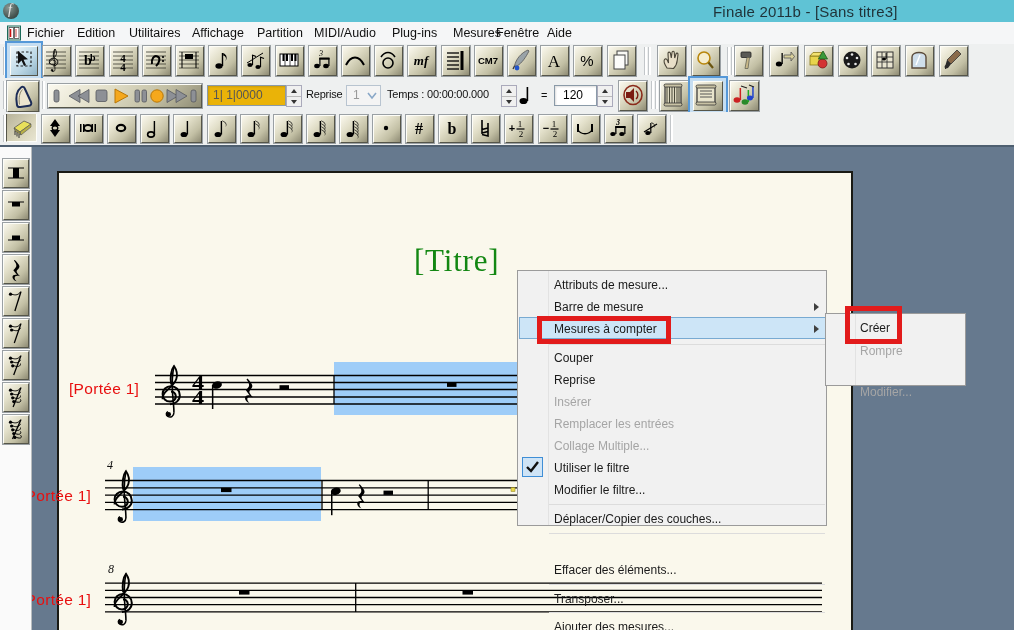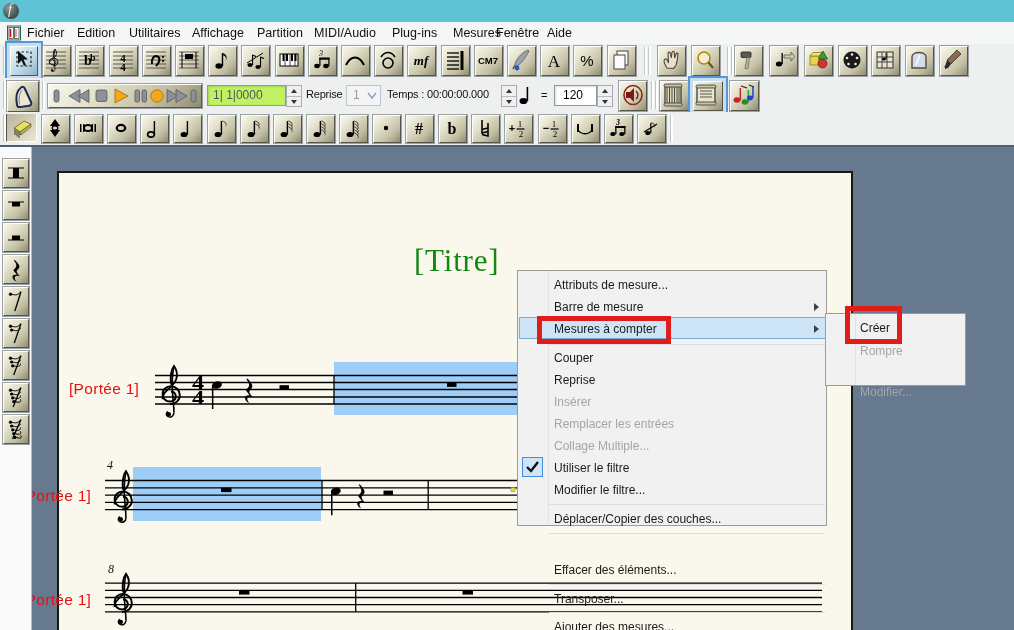--- a/index.html
+++ b/index.html
@@ -53,20 +53,21 @@
 .sitem{position:absolute;left:34px;font-size:12px;color:#1a1a1a;}
 .sitem.dis{color:#a5a5a5;}
 
 .redrect{position:absolute;border:5px solid #e21b1b;}
 </style></head>
 <body>
 <div class="abs" id="titlebar">
     <div class="abs" id="logo">
       <span>f</span>
     </div>
+    <div class="abs" id="title">Finale 2011b - [Sans titre3]</div>
   </div>
 <div class="abs" id="menubar">
     <svg width="16" height="16" style="position:absolute;left:6px;top:3px;" viewBox="0 0 14 16">
       <rect x="0.5" y="1" width="13" height="14" fill="#e8f4f0" stroke="#1a6b5a" stroke-width="1"></rect>
       <rect x="2" y="2.5" width="4.5" height="11" fill="#fff" stroke="#333" stroke-width="0.7"></rect>
       <rect x="7.5" y="2.5" width="4.5" height="11" fill="#fff" stroke="#333" stroke-width="0.7"></rect>
       <path d="M3.5,4 v8" stroke="#cc1111" stroke-width="1.6"></path>
       <path d="M9,4 v8" stroke="#cc4444" stroke-width="1"></path>
     </svg>
 <span class="mi" style="left:27px">Fichier</span>
@@ -280,21 +281,21 @@
         <path d="M29,11 L40,4.5 L40,17.5 Z" fill="#8d9096" stroke="#55585e" stroke-width="0.8"></path>
         <rect x="47" y="5" width="11" height="11.5" rx="2" fill="#8d9096" stroke="#55585e" stroke-width="0.8"></rect>
         <path d="M66,4 L79,11 L66,18 Z" fill="#f5a81c" stroke="#b87708" stroke-width="1"></path>
         <rect x="86" y="5" width="4.5" height="12" rx="1.5" fill="#8d9096" stroke="#55585e" stroke-width="0.8"></rect>
         <rect x="93" y="5" width="4.5" height="12" rx="1.5" fill="#8d9096" stroke="#55585e" stroke-width="0.8"></rect>
         <circle cx="108" cy="11" r="6.2" fill="#f5a81c" stroke="#b87708" stroke-width="1"></circle>
         <path d="M118,4.5 L129,11 L118,17.5 Z" fill="#8d9096" stroke="#55585e" stroke-width="0.8"></path>
         <path d="M127,4.5 L138,11 L127,17.5 Z" fill="#8d9096" stroke="#55585e" stroke-width="0.8"></path>
         <rect x="142" y="5" width="5" height="12" rx="2" fill="#8d9096" stroke="#55585e" stroke-width="0.8"></rect>
       </svg></div>
-    <div class="field" style="left:207px;top:7px;width:77px;height:19px;background:#bef264;">
+    <div class="field" style="left:207px;top:7px;width:77px;height:19px;background:#eab308;">
       <span style="color:#555;font-size:12px;position:absolute;left:5px;top:2px;">1| 1|0000</span>
     </div>
     <div class="spin" style="left:286px;top:7px;width:14px;height:20px;">
       <div class="sup"></div>
       <div class="sdn"></div>
     </div>
     <span class="tlab" style="left:306px;top:10px;">Reprise :</span>
     <div class="combo" style="left:346px;top:7px;width:33px;height:19px;">
       <span style="position:absolute;left:6px;top:2px;color:#9a9a9a;font-size:12px;">1</span>
       <svg width="11" height="8" style="position:absolute;right:2px;top:6px;">

